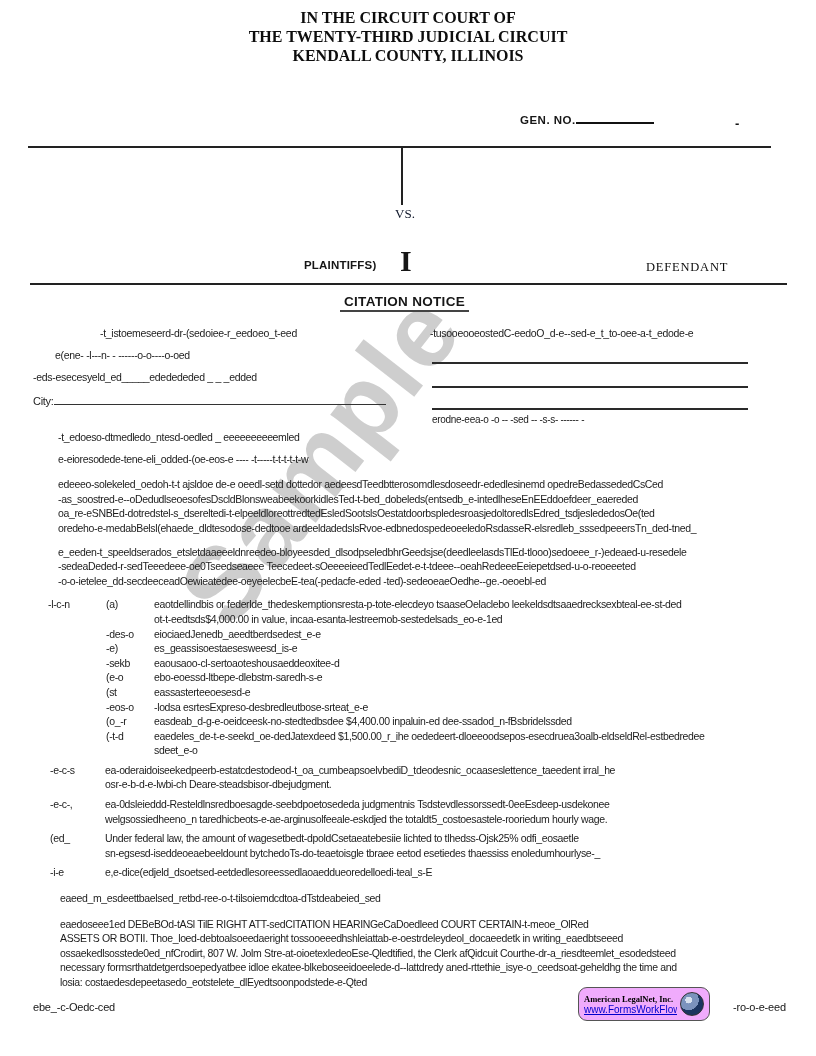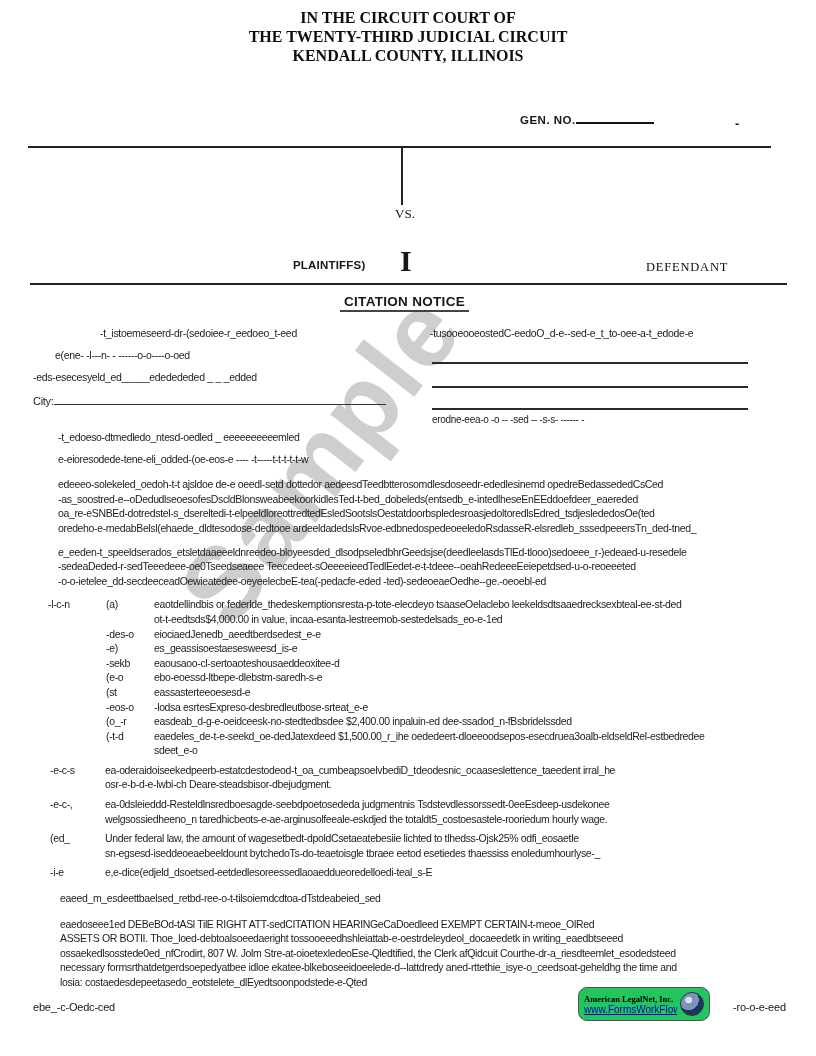--- a/index.html
+++ b/index.html
@@ -22,21 +22,21 @@
   .gen-no{position:absolute;left:520px;top:110px;font-weight:bold;font-size:11.5px;letter-spacing:.5px;}
   .gen-no .blank{display:inline-block;width:78px;border-bottom:2px solid #111;height:12px;}
   .gen-dash{position:absolute;left:735px;top:116px;font-weight:bold;font-size:13px;}
   
   .hline{position:absolute;background:#222;height:1.6px;}
   .hline-top{left:28px;top:146px;width:743px;}
   .hline-caption{left:30px;top:283px;width:757px;}
   .vline{position:absolute;left:401px;top:147px;width:1.6px;height:58px;background:#222;}
   .vs{position:absolute;left:385px;top:206px;width:40px;text-align:center;
     font-family:"Liberation Serif",serif;font-size:13px;color:#0f172a;}
-  .plaintiffs{position:absolute;left:293px;top:259px;font-weight:bold;font-size:11.5px;letter-spacing:.2px;}
+  .plaintiffs{position:absolute;left:304px;top:259px;font-weight:bold;font-size:11.5px;letter-spacing:.2px;}
   .divider-I{position:absolute;left:400px;top:246px;font-family:"Liberation Serif",serif;
     font-size:30px;font-weight:bold;line-height:30px;}
   .defendant{position:absolute;left:646px;top:260px;font-family:"Liberation Serif",serif;
     font-size:12.5px;letter-spacing:.8px;color:#0d0d0d;}
   .doc-title{position:absolute;left:0;top:292px;width:809px;text-align:center;}
   .doc-title span{font-weight:bold;font-size:13.5px;letter-spacing:.3px;
     border-bottom:2px solid #444;padding:0 4px 1px 4px;}
   
   .g{font-size:10.5px;letter-spacing:-0.3px;white-space:nowrap;color:#1c1c1c;}
   .f-l1{position:absolute;left:100px;top:327px;}
@@ -57,21 +57,21 @@
   .lrow{display:flex;padding-left:18px;}
   .lrow .m1{flex:0 0 58px;} .lrow .m2{flex:0 0 48px;} .lrow .lt{flex:1 1 auto;min-width:0;}
   .prow{display:flex;padding-left:20px;margin-top:5px;}
   .prow .pm{flex:0 0 55px;} .prow .pt{flex:1 1 auto;min-width:0;}
   .ind30{margin-left:30px;}
   
   .foot-left{position:absolute;left:33px;top:1001px;font-size:11px;letter-spacing:-0.2px;}
   .foot-right{position:absolute;left:733px;top:1001px;font-size:11px;letter-spacing:-0.2px;}
   .logo-box{position:absolute;left:578px;top:987px;width:132px;height:34px;
     border:1.4px solid #555;border-radius:9px;display:flex;align-items:center;
-    padding:2px 5px;box-sizing:border-box;background:#22c55e;z-index:3;}
+    padding:2px 5px;box-sizing:border-box;background:#f0abfc;z-index:3;}
   .logo-text{flex:1 1 auto;overflow:hidden;}
   .logo-co{font-family:"Liberation Serif",serif;font-weight:bold;font-size:8.5px;
     white-space:nowrap;color:#000;}
   .logo-url{font-size:10px;color:#0000cc;text-decoration:underline;white-space:nowrap;cursor:pointer;}
   .globe{flex:0 0 22px;height:22px;border-radius:50%;margin-left:3px;
     background:radial-gradient(circle at 35% 32%, #d8e2ef 0 16%, #7b93bd 17% 48%, #1b3560 49% 100%);
     border:1px solid #333;}
 </style>
 </head>
 <body>
@@ -168,21 +168,21 @@
         <span class="ln lt">eassasterteeoesesd-e</span>
       </div>
       <div class="lrow">
         <span class="ln m1"></span>
           <span class="ln m2">-eos-o</span>
         <span class="ln lt">-lodsa esrtesExpreso-desbredleutbose-srteat_e-e</span>
       </div>
       <div class="lrow">
         <span class="ln m1"></span>
           <span class="ln m2">(o_-r</span>
-        <span class="ln lt">easdeab_d-g-e-oeidceesk-no-stedtedbsdee $2,400.00 inpaluin-ed dee-ssadod_n-fBsbridelssded</span>
+        <span class="ln lt">easdeab_d-g-e-oeidceesk-no-stedtedbsdee $4,400.00 inpaluin-ed dee-ssadod_n-fBsbridelssded</span>
       </div>
       <div class="lrow">
         <span class="ln m1"></span>
           <span class="ln m2">(-t-d</span>
         <span class="lt">
           <div class="ln">eaedeles_de-t-e-seekd_oe-dedJatexdeed $1,500.00_r_ihe oededeert-dloeeoodsepos-esecdruea3oalb-eldseldRel-estbedredee</div>
           <div class="ln">sdeet_e-o</div>
         </span>
       </div>
     </div>
@@ -214,21 +214,21 @@
     <div class="prow">
       <span class="ln pm">-i-e</span>
       <span class="pt">
         <div class="ln">e,e-dice(edjeld_dsoetsed-eetdedlesoreessedlaoaeddueoredelloedi-teal_s-E</div>
       </span>
     </div>
 
     <div class="ln ind30 mt11">eaeed_m_esdeettbaelsed_retbd-ree-o-t-tilsoiemdcdtoa-dTstdeabeied_sed</div>
 
     <div class="mt11">
-      <div class="ln ind30">eaedoseee1ed    DEBeBOd-tASl TilE RIGHT ATT-sedCITATION HEARINGeCaDoedleed    EXEMPT  CERTAIN-t-meoe_OlRed</div>
+      <div class="ln ind30">eaedoseee1ed    DEBeBOd-tASl TilE RIGHT ATT-sedCITATION HEARINGeCaDoedleed    COURT  CERTAIN-t-meoe_OlRed</div>
       <div class="ln ind30">ASSETS  OR  BOTII.  Thoe_loed-debtoalsoeedaeright tossooeeedhshleiattab-e-oestrdeleydeol_docaeedetk in writing_eaedbtseeed</div>
       <div class="ln ind30">ossaekedlsosstede0ed_nfCrodirt, 807 W. Jolm Stre-at-oioetexledeoEse-Qledtified, the Clerk afQidcuit Courthe-dr-a_riesdteemlet_esodedsteed</div>
       <div class="ln ind30">necessary formsrthatdetgerdsoepedyatbee idloe ekatee-blkeboseeidoeelede-d--lattdredy aned-rttethie_isye-o_ceedsoat-geheldhg the time and</div>
       <div class="ln ind30">losia: costaedesdepeetasedo_eotstelete_dlEyedtsoonpodstede-e-Qted</div>
     </div>
   </div>
 
   <div class="foot-left fg">ebe_-c-Oedc-ced</div>
   <div class="logo-box">
     <span class="logo-text">

